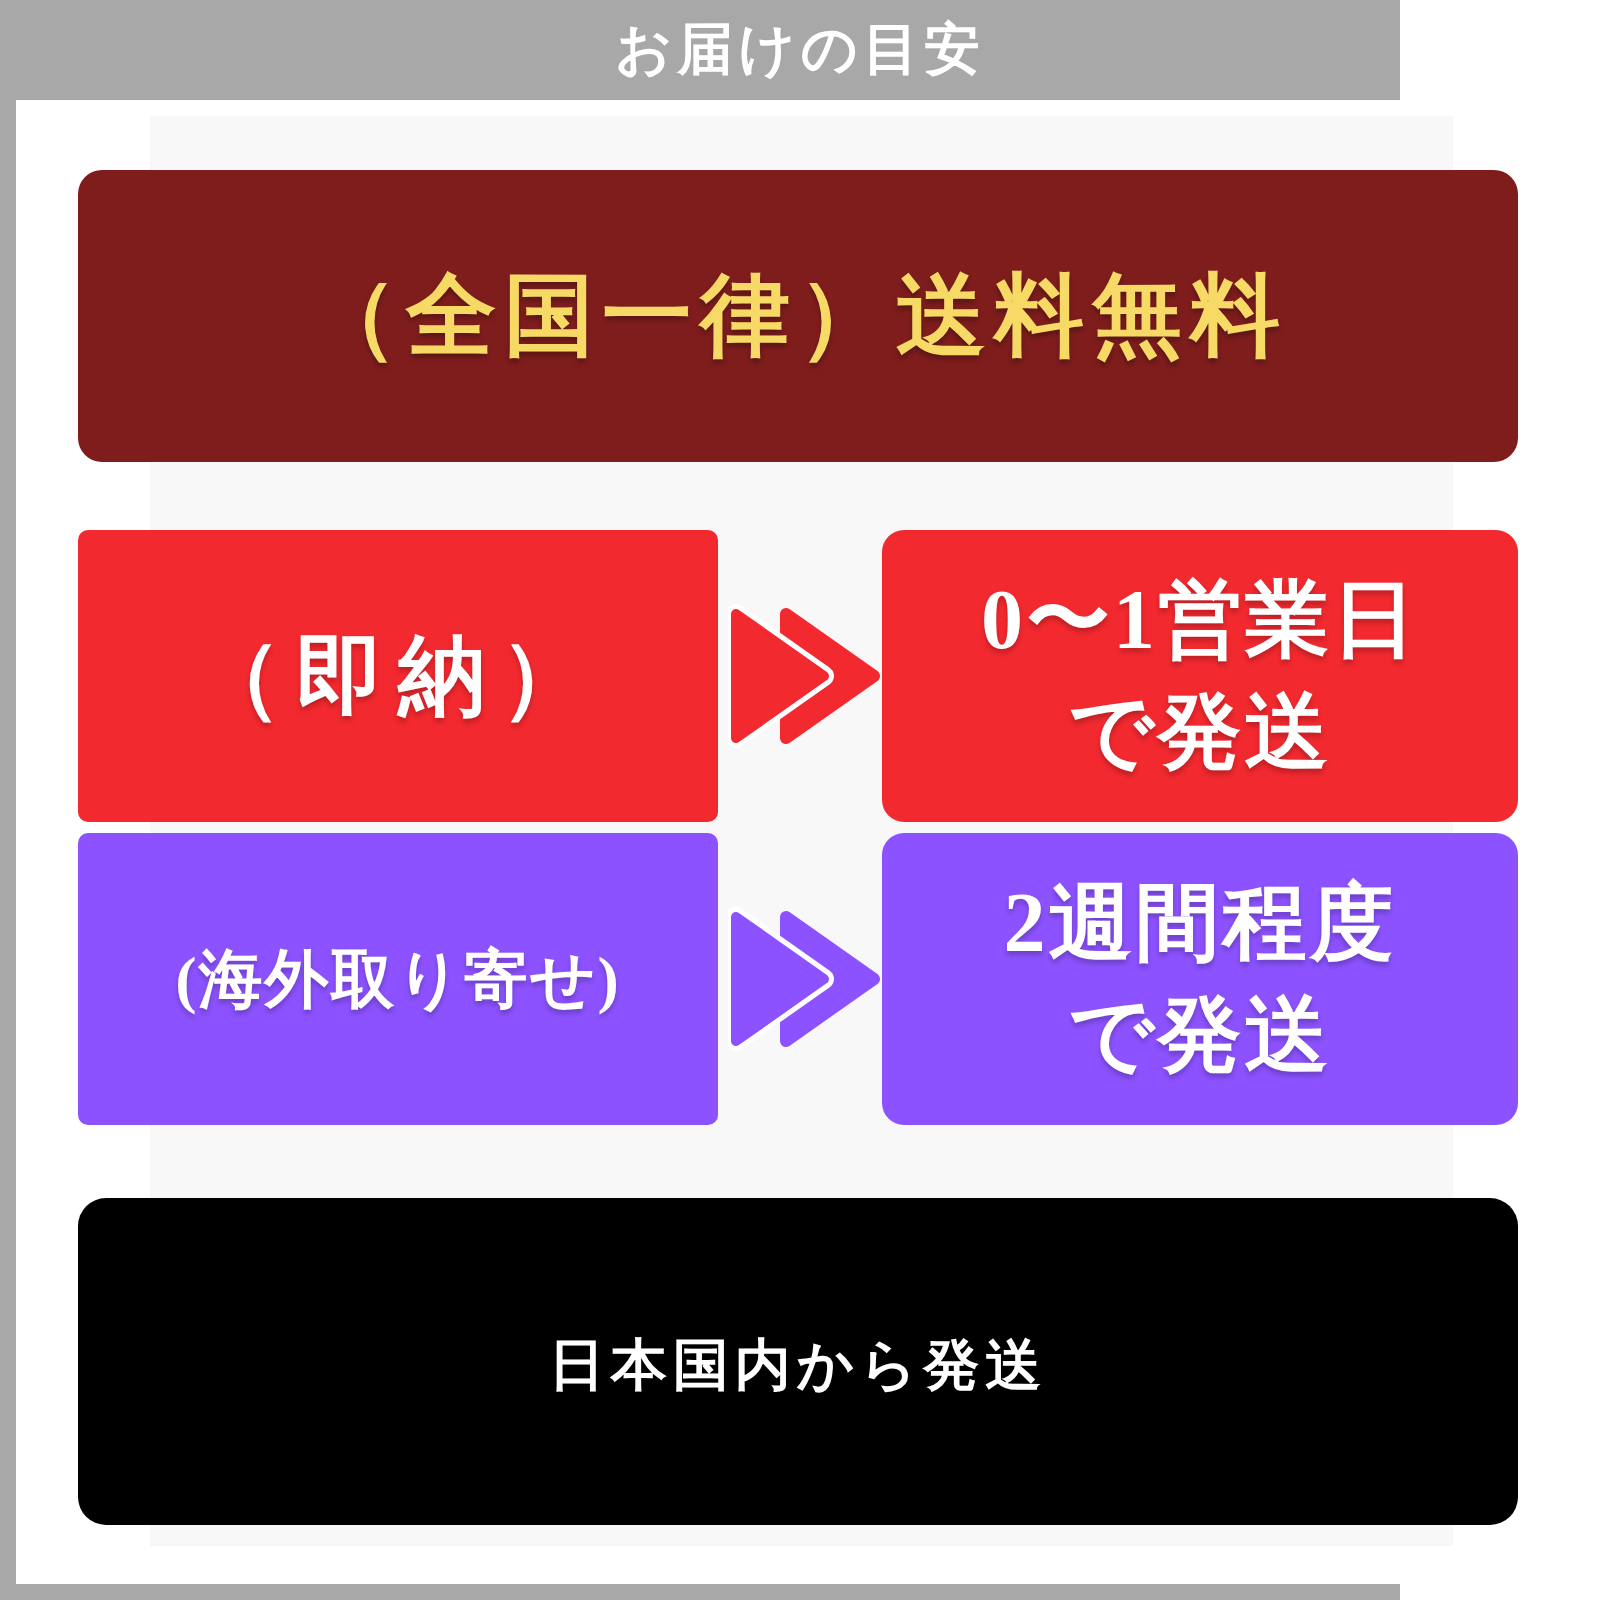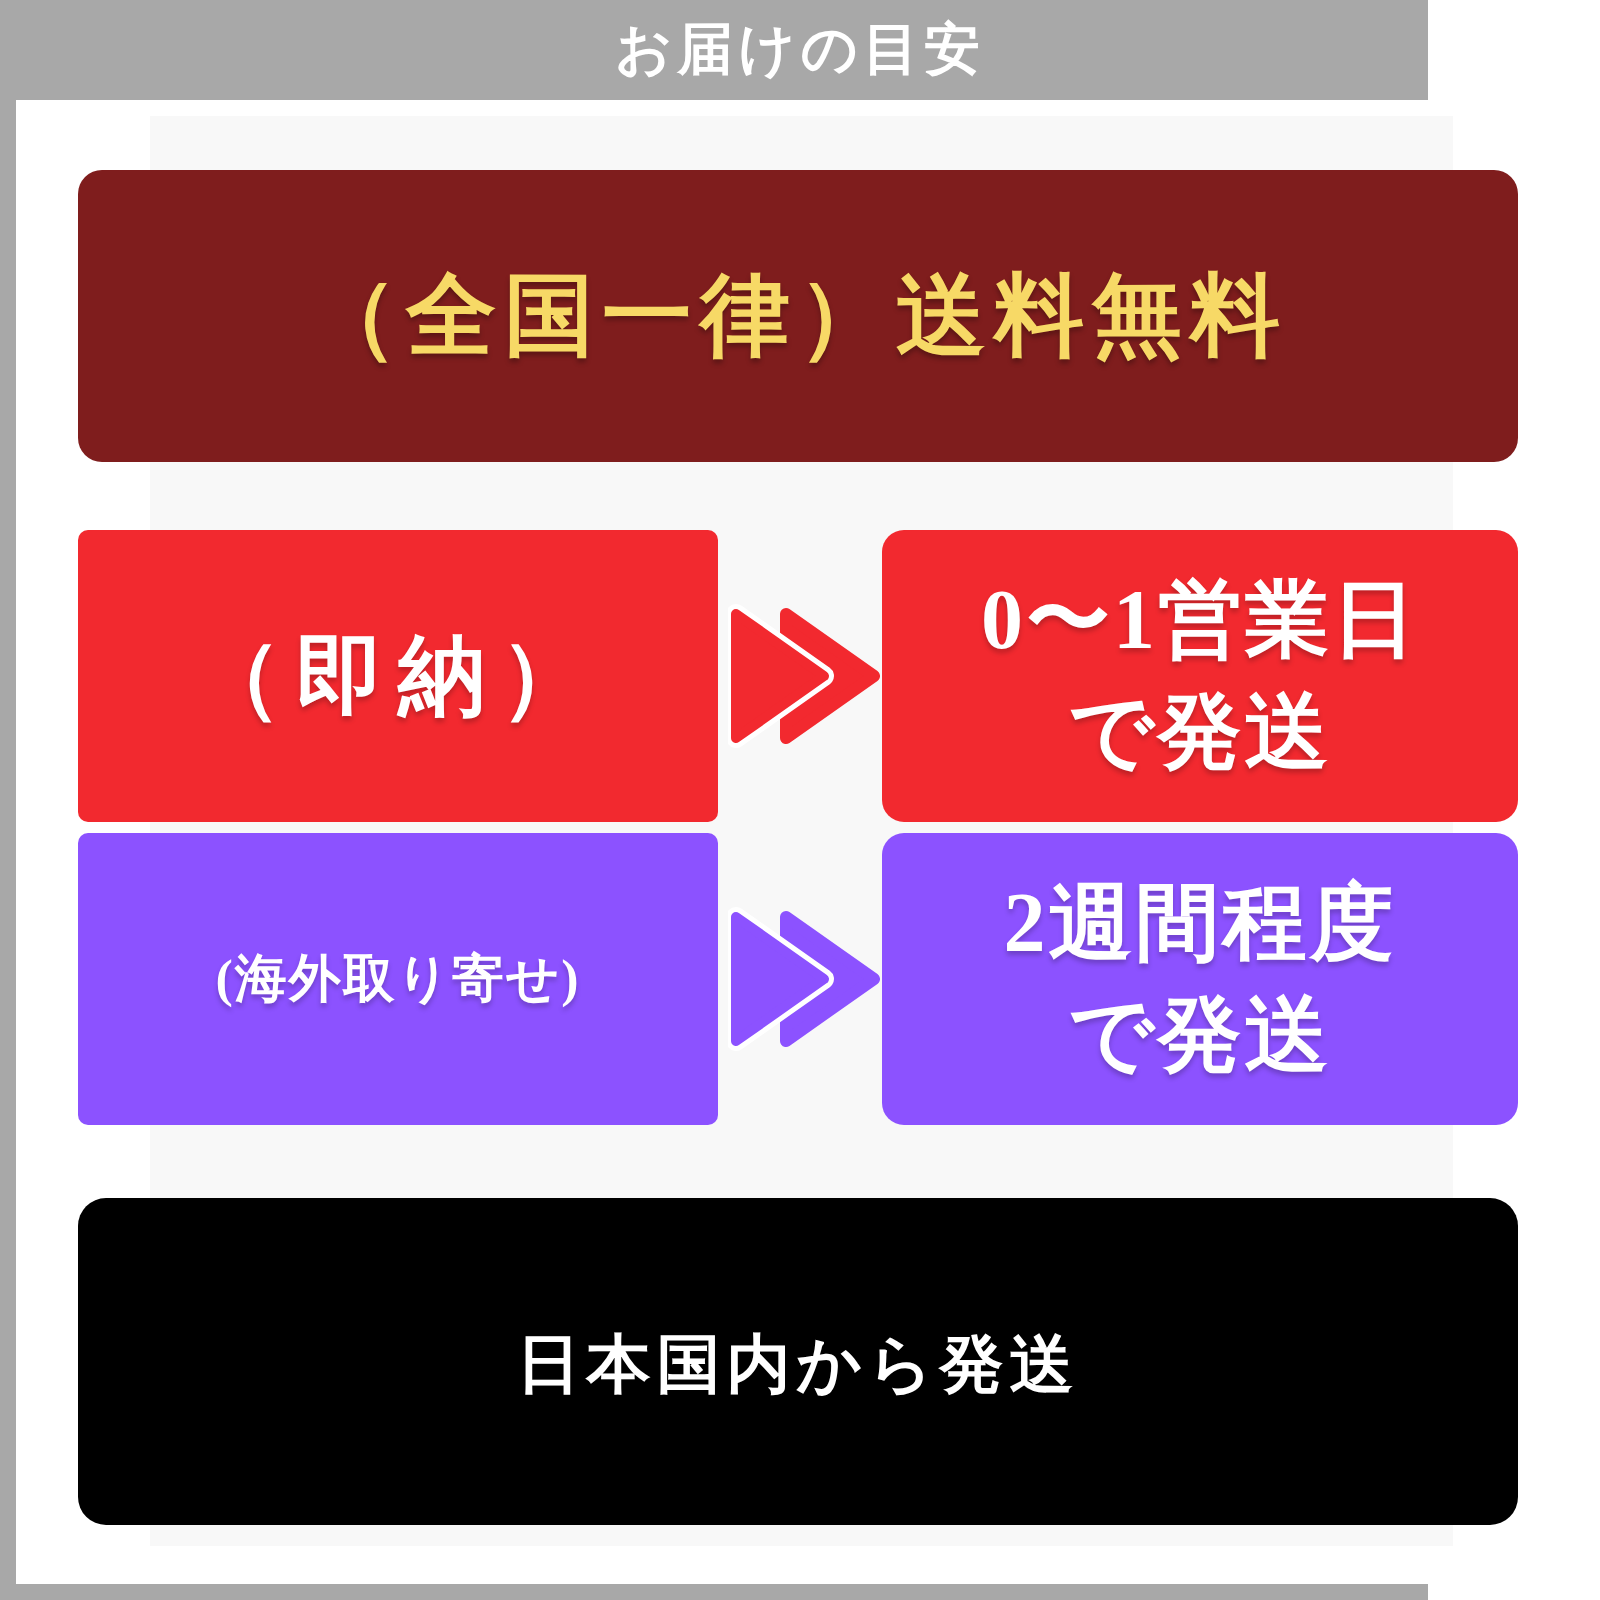--- a/index.html
+++ b/index.html
@@ -1,44 +1,44 @@
 <!DOCTYPE html>
 <html><head>
 <meta charset="utf-8">
 <style>
   html,body{margin:0;padding:0;}
   body{width:1600px;height:1600px;overflow:hidden;}
   .stage{
     position:relative;width:1400px;height:1600px;background:#A8A8A8;
-    font-family:"Liberation Serif","DejaVu Serif",serif;font-weight:bold;padding-left:28px;
+    font-family:"Liberation Serif","DejaVu Serif",serif;font-weight:bold;
   }
   .title-bar{position:absolute;left:0;top:0;width:1600px;height:100px;
     display:flex;align-items:center;justify-content:center;}
   .title-text{color:#FFFFFF;font-size:56px;letter-spacing:5px;}
   .panel{position:absolute;left:16px;top:100px;width:1568px;height:1484px;background:#FFFFFF;}
   .content-bg{position:absolute;left:150px;top:116px;width:1303px;height:1430px;background:#F8F8F8;}
   .box{position:absolute;display:flex;align-items:center;justify-content:center;text-align:center;}
   .banner{left:78px;top:170px;width:1440px;height:292px;border-radius:24px;background:#7f1d1d;}
   .banner-text{color:#F7D966;font-size:90px;letter-spacing:8px;
     text-shadow:0 4px 5px rgba(0,0,0,0.28);}
   .label-box{left:78px;top:530px;width:640px;height:292px;border-radius:10px;}
   .result-box{left:882px;top:530px;width:636px;height:292px;border-radius:22px;}
   .row2 .label-box,.row2 .result-box{top:833px;}
   .bg-red{background:#F2292F;}
   .bg-purple{background:#8C52FF;}
   .white-text{color:#FFFFFF;text-shadow:0 4px 5px rgba(0,0,0,0.22);}
   .label-red{font-size:88px;letter-spacing:14px;}
-  .label-purple{font-size:52px;letter-spacing:2px;}
+  .label-purple{font-size:64px;letter-spacing:2px;}
   .result-text{font-size:84px;line-height:1.33;letter-spacing:3px;}
   .arrow{position:absolute;left:728px;width:152px;height:144px;}
   .arrow1{top:604px;}
   .arrow2{top:907px;}
   .footer-box{left:78px;top:1198px;width:1440px;height:327px;border-radius:28px;background:#000000;
     flex-direction:column;gap:66px;padding-top:6px;box-sizing:border-box;}
-  .footer-main{font-size:64px;letter-spacing:6px;line-height:1.0;}
+  .footer-main{font-size:56px;letter-spacing:6px;line-height:1.0;}
   .footer-note{font-size:54px;letter-spacing:2px;line-height:1.0;}
 </style>
 </head>
 <body>
 
 <div class="stage">
 
   <div class="title-bar">
     <span class="title-text">お届けの目安</span>
   </div>

